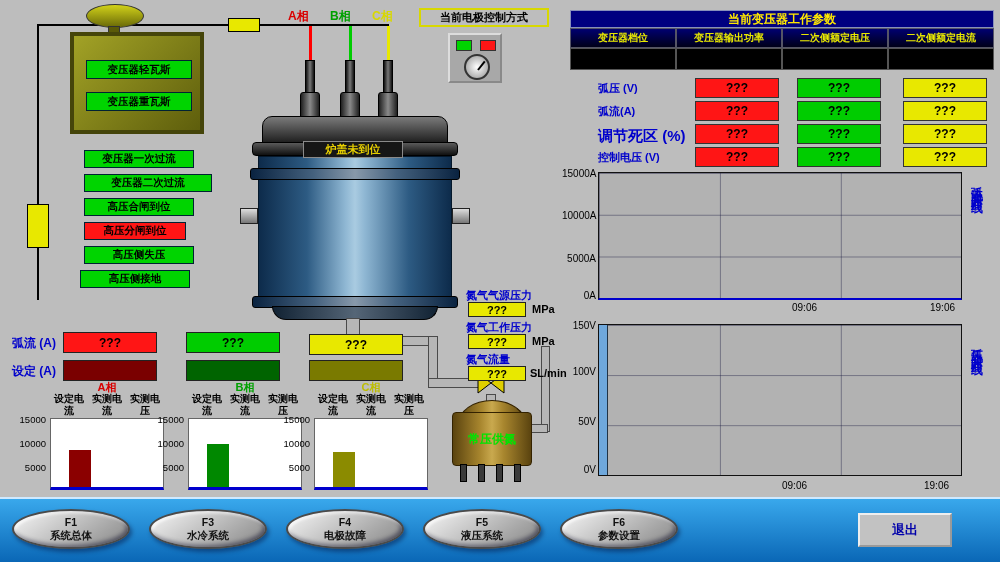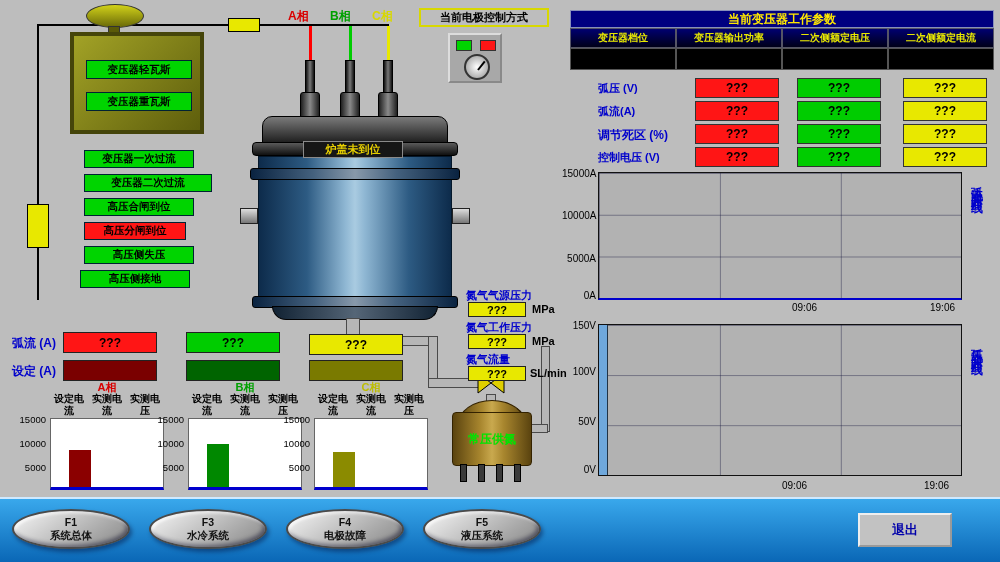--- a/index.html
+++ b/index.html
@@ -216,21 +216,21 @@
   <div class="bluelab" style="left:598px;top:81px;font-size:11px;">弧压 (V)</div>
   <div class="pcell r" style="left:695px;top:78px;">???</div>
   <div class="pcell g" style="left:797px;top:78px;">???</div>
   <div class="pcell y" style="left:903px;top:78px;">???</div>
 
   <div class="bluelab" style="left:598px;top:104px;font-size:11px;">弧流(A)</div>
   <div class="pcell r" style="left:695px;top:101px;">???</div>
   <div class="pcell g" style="left:797px;top:101px;">???</div>
   <div class="pcell y" style="left:903px;top:101px;">???</div>
 
-  <div class="bluelab" style="left:598px;top:127px;font-size:12px;">调节死区 (%)</div>
+  <div class="bluelab" style="left:598px;top:127px;font-size:15px;">调节死区 (%)</div>
   <div class="pcell r" style="left:695px;top:124px;">???</div>
   <div class="pcell g" style="left:797px;top:124px;">???</div>
   <div class="pcell y" style="left:903px;top:124px;">???</div>
 
   <div class="bluelab" style="left:598px;top:150px;font-size:11px;">控制电压 (V)</div>
   <div class="pcell r" style="left:695px;top:147px;">???</div>
   <div class="pcell g" style="left:797px;top:147px;">???</div>
   <div class="pcell y" style="left:903px;top:147px;">???</div>
 
   <div class="abs" style="left:570px;top:168px;width:424px;height:150px;">
@@ -267,16 +267,20 @@
       <div>水冷系统</div>
     </div>
     <div class="fbtn" style="left:286px;">
       <div>F4</div>
       <div>电极故障</div>
     </div>
     <div class="fbtn" style="left:423px;">
       <div>F5</div>
       <div>液压系统</div>
     </div>
+    <div class="fbtn" style="left:560px;">
+      <div>F6</div>
+      <div>参数设置</div>
+    </div>
   </div>
   <div class="exitbtn">退出</div>
 
 </div>
 
 </body></html>

